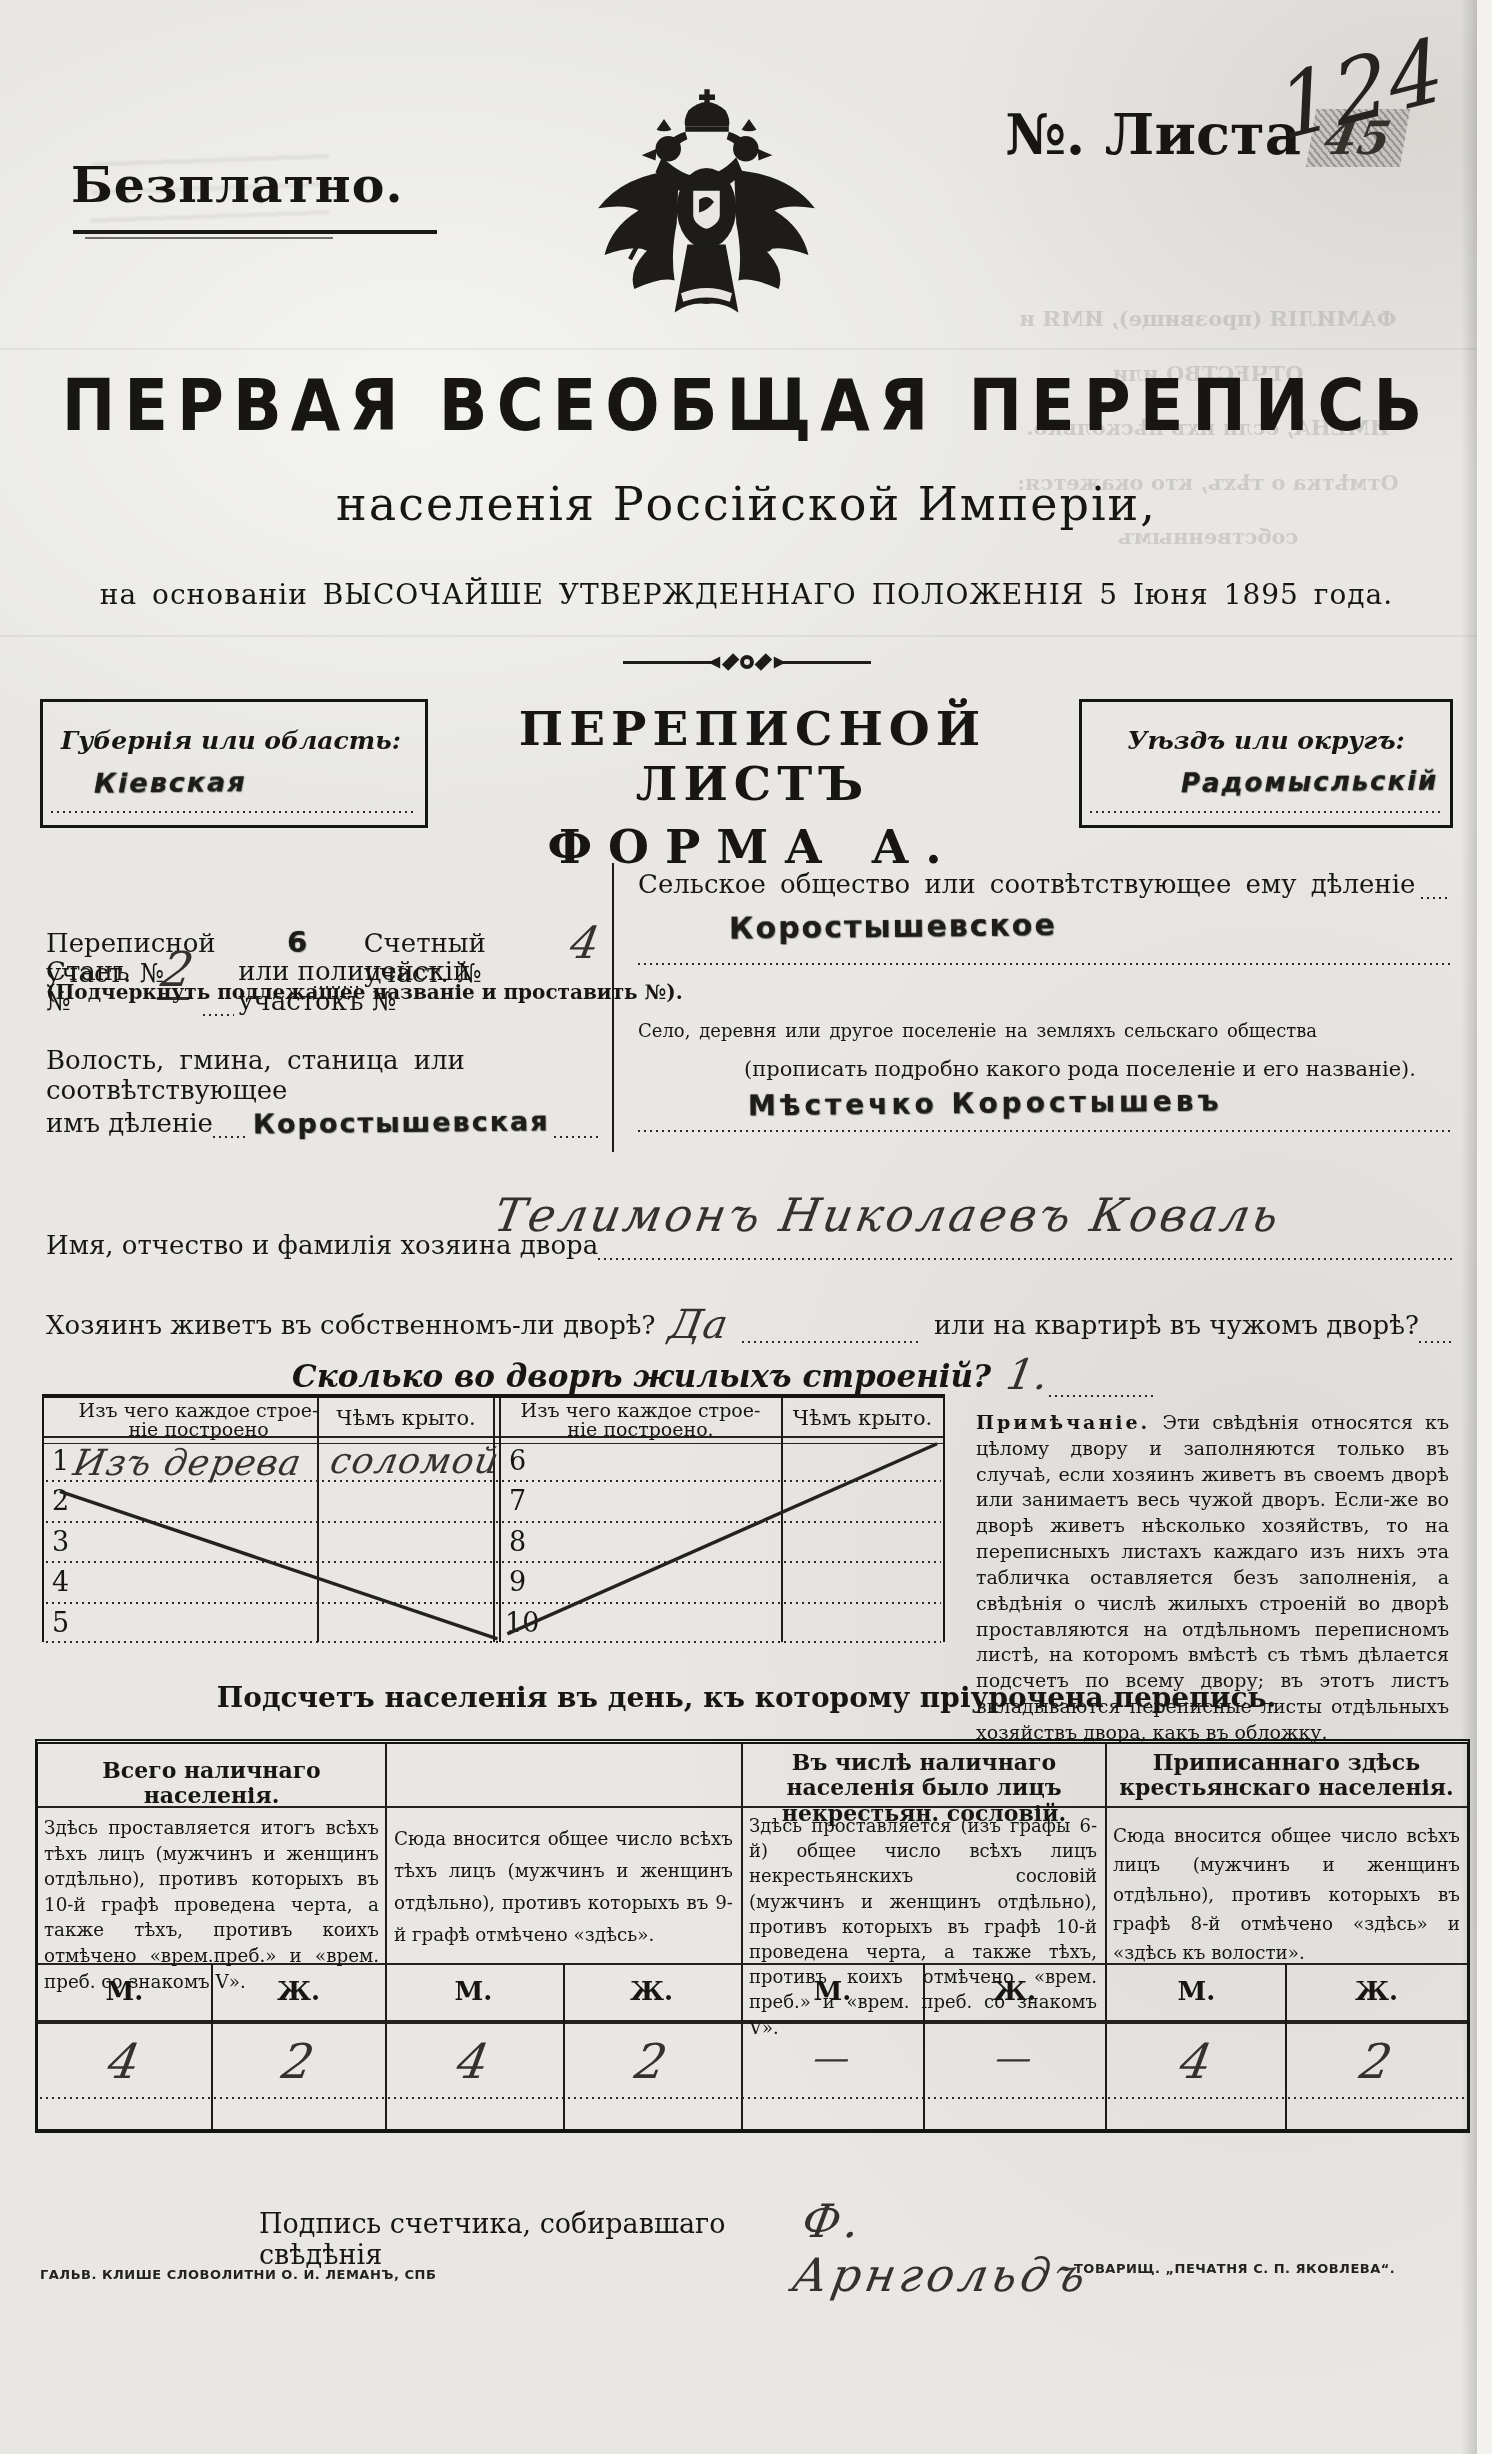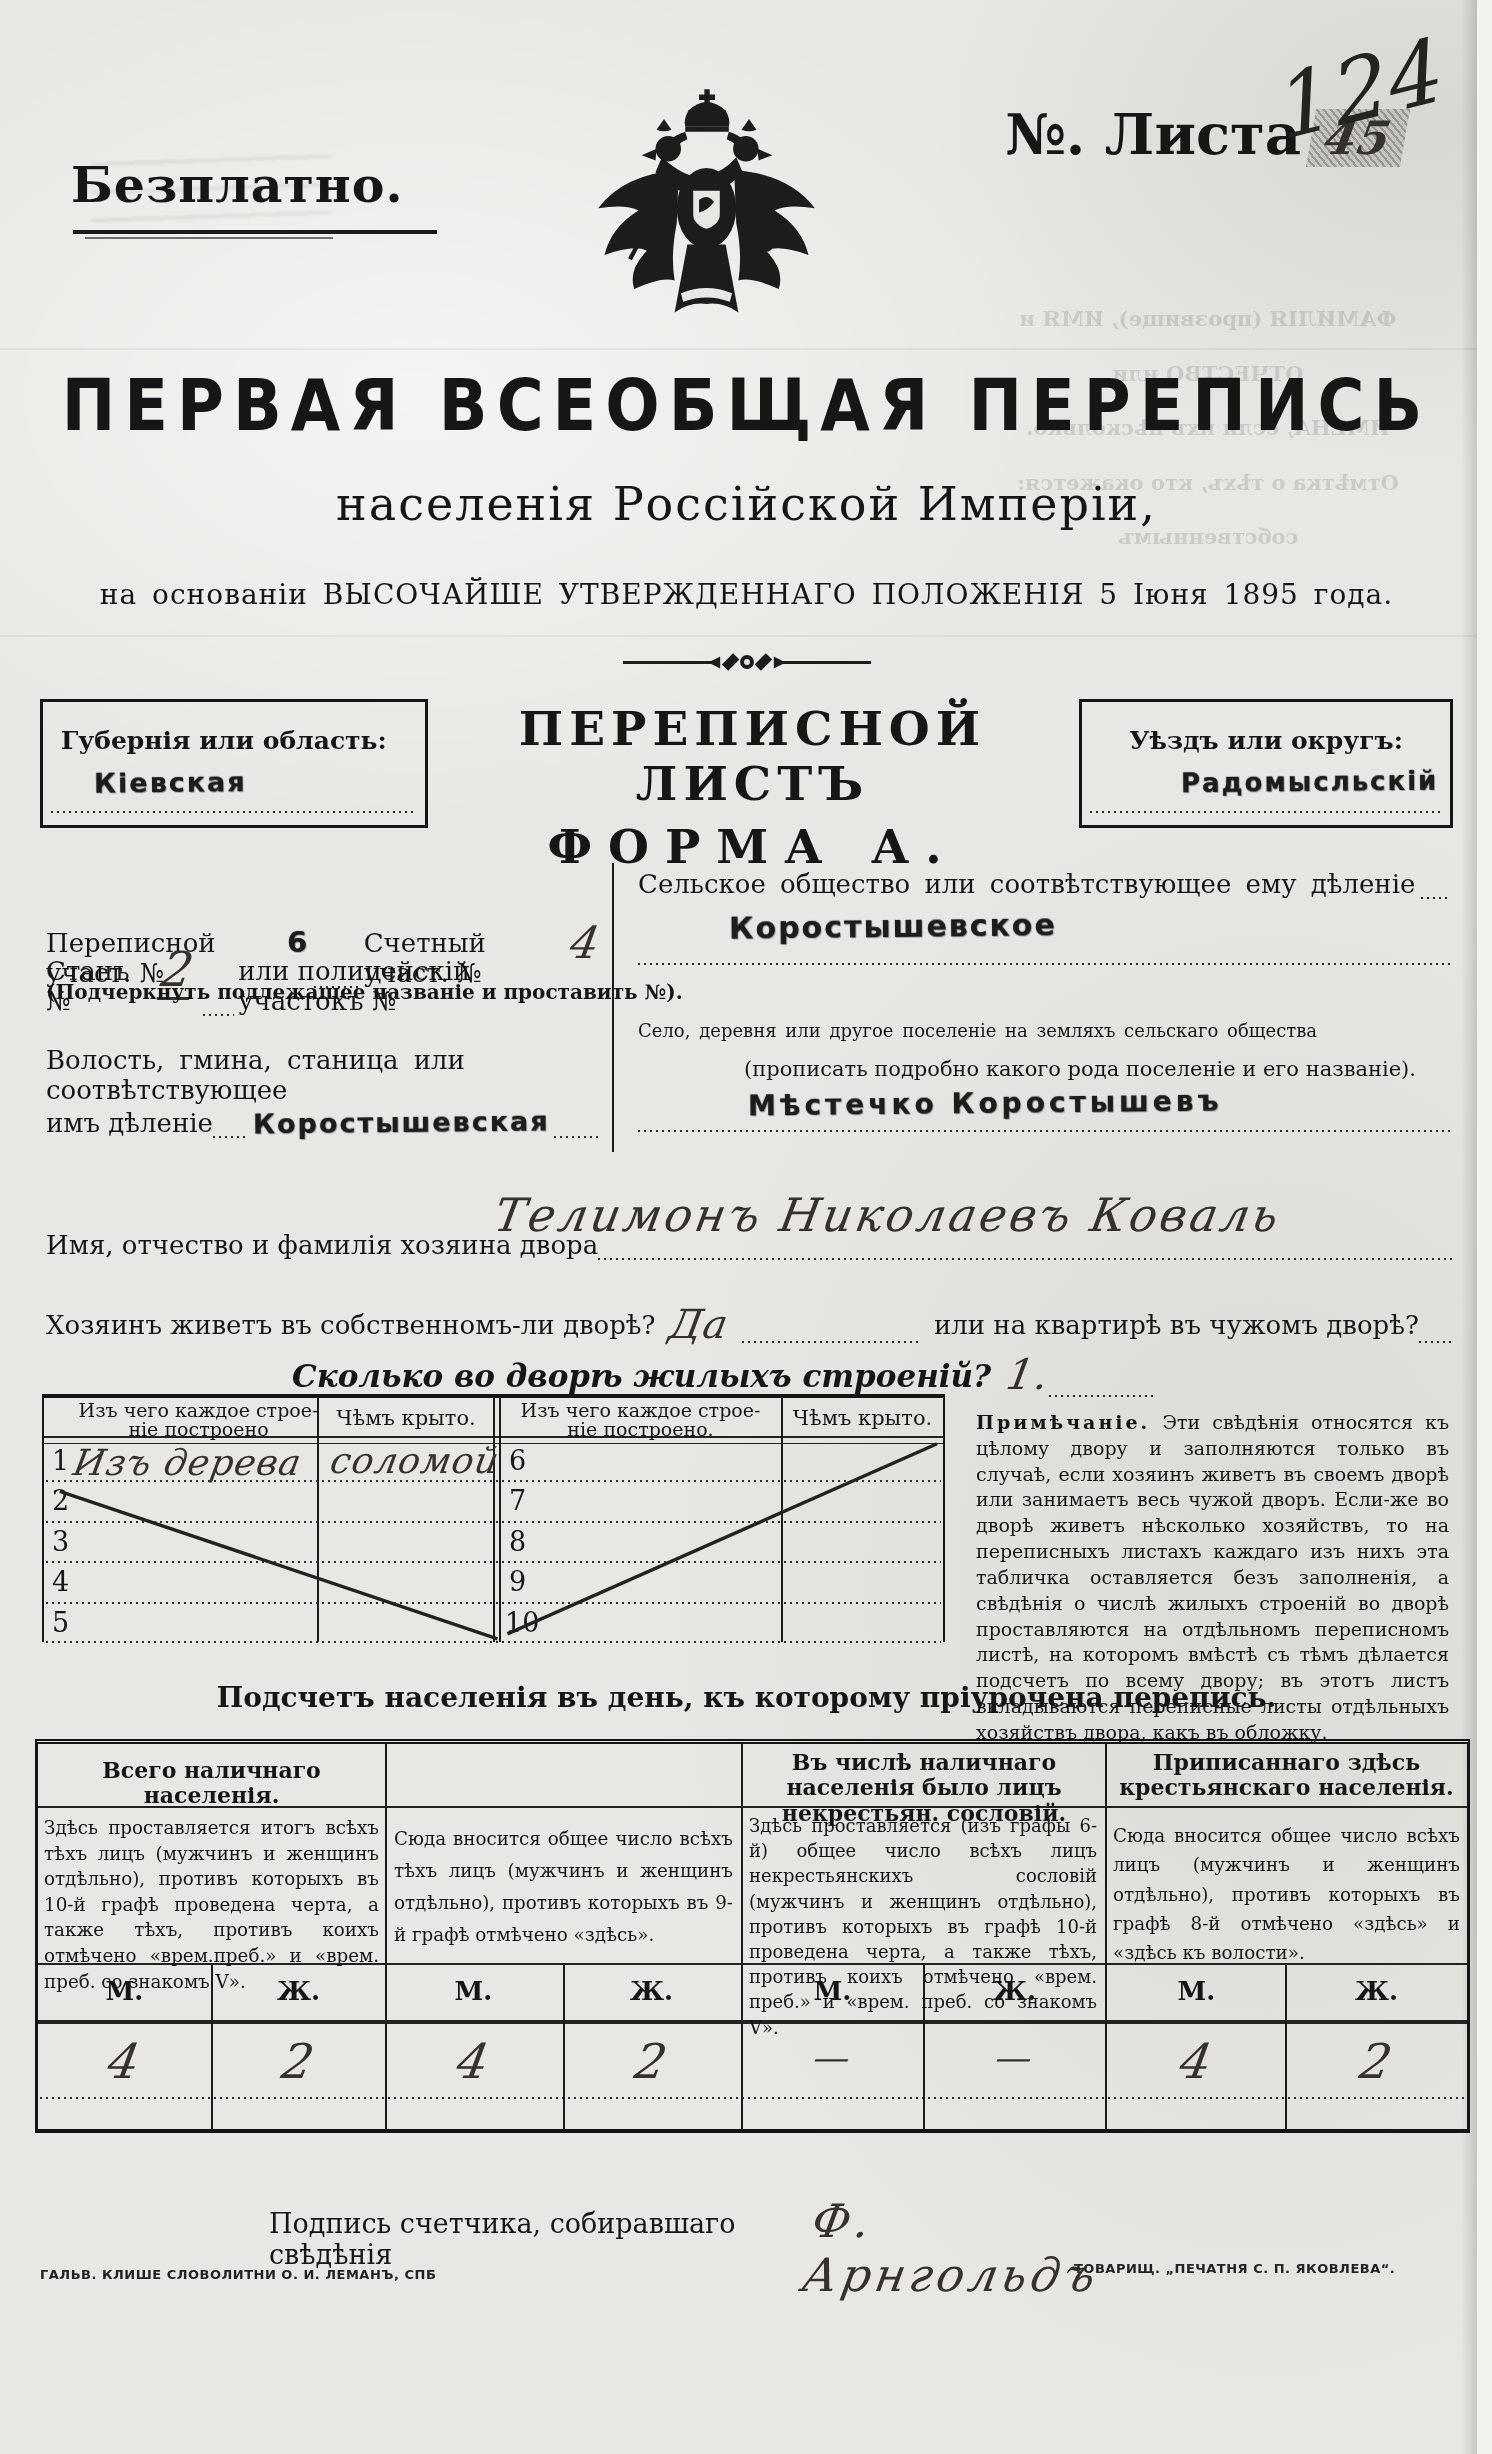--- a/index.html
+++ b/index.html
@@ -21,21 +21,21 @@
   
   .stamp{font-family:"DejaVu Sans","Liberation Sans",sans-serif;font-weight:bold;color:#1d1c1b;
       letter-spacing:2px;text-shadow:0 0 1px rgba(20,20,20,.8),1px 1px 0 rgba(20,20,20,.25);
       filter:blur(0.3px);transform:rotate(-.6deg);}
   .dots{height:3px;background-image:repeating-linear-gradient(90deg,#2b2a28 0 2px,transparent 2px 6px);
       background-position:0 100%;background-size:100% 2px;background-repeat:no-repeat;align-self:flex-end;}
   .fill{flex:1 1 auto;}
   .row{display:flex;align-items:baseline;}
   .crease{position:absolute;left:0;right:0;height:2px;background:rgba(70,68,64,.07);}
   .vline{position:absolute;background:#1c1b1a;}
-  .box{position:absolute;border:3px solid #151514;}
+  .box{position:absolute;border:3px solid #151514;font-style:italic;}
   .mirror{transform:scaleX(-1);}
   .faint{opacity:.15;color:#31302c;}
   .cell-desc{font-size:18.3px;line-height:1.40;text-align:justify;}
   .dash-sep{position:absolute;height:2px;background:#23221f;}
 </style>
 </head>
 <body>
 
 <div class="page">
 
@@ -284,21 +284,21 @@
     <div class="abs hw center" style="left:27px;top:289px;width:119px;font-size:48px;">4</div>
     <div class="abs hw center" style="left:201px;top:289px;width:119px;font-size:48px;">2</div>
     <div class="abs hw center" style="left:376px;top:289px;width:119px;font-size:48px;">4</div>
     <div class="abs hw center" style="left:554px;top:289px;width:119px;font-size:48px;">2</div>
     <div class="abs hw center" style="left:735px;top:293px;width:119px;font-size:36px;">—</div>
     <div class="abs hw center" style="left:917px;top:293px;width:119px;font-size:36px;">—</div>
     <div class="abs hw center" style="left:1099px;top:289px;width:119px;font-size:48px;">4</div>
     <div class="abs hw center" style="left:1279px;top:289px;width:119px;font-size:48px;">2</div>
   </div>
 
-  <div class="abs row" style="left:269px;top:2190px;width:871px;">
+  <div class="abs row" style="left:259px;top:2190px;width:871px;">
     <span class="serif" style="font-size:27px;">Подпись счетчика, собиравшаго свѣдѣнія</span>
     <span class="hw" style="font-size:46px;margin-left:10px;position:relative;top:4px;letter-spacing:4px;">Ф. Арнгольдъ</span>
     <span class="dots fill"></span>
   </div>
 
   <div class="abs sans b" style="left:40px;top:2267px;font-size:13px;letter-spacing:0.5px;color:#232220;">ГАЛЬВ. КЛИШЕ СЛОВОЛИТНИ О. И. ЛЕМАНЪ, СПБ</div>
   <div class="abs sans b" style="left:1074px;top:2261px;font-size:13px;letter-spacing:0.5px;color:#232220;">ТОВАРИЩ. „ПЕЧАТНЯ С. П. ЯКОВЛЕВА“.</div>
 
 </div>
 

